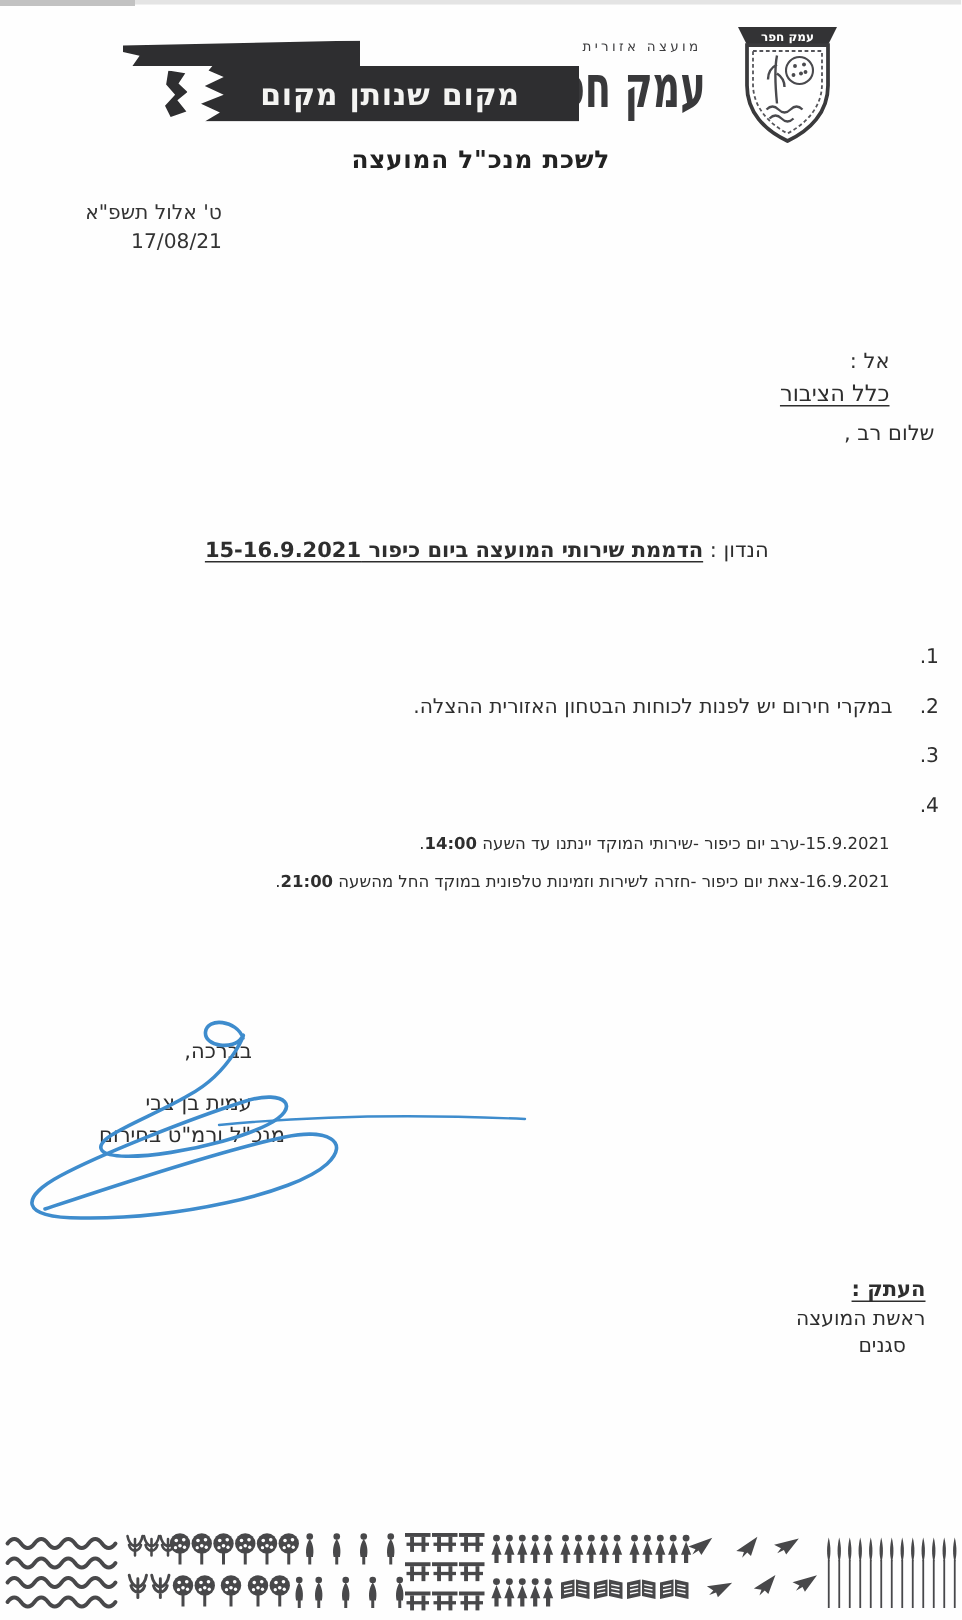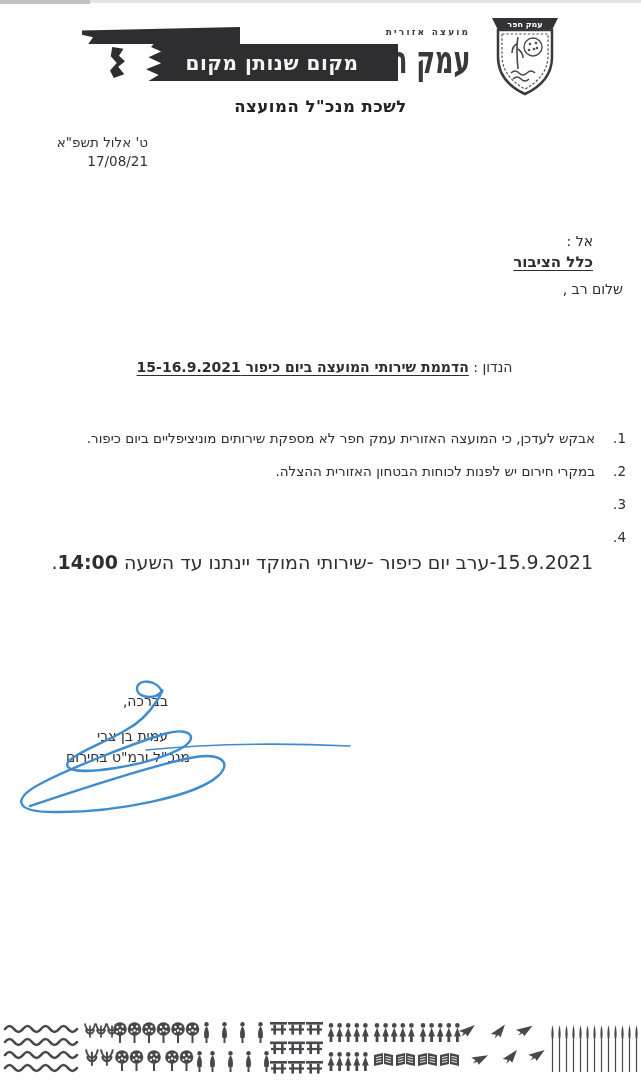--- a/index.html
+++ b/index.html
@@ -7,53 +7,53 @@
   .page{
     position:relative;width:641px;height:1080px;background:#fefefe;overflow:hidden;
     font-family:"DejaVu Sans",sans-serif;direction:rtl;color:#2e2e2e;
   }
   
   .scan-a{position:absolute;top:0;left:0;width:90px;height:4px;background:#8f8f8f;opacity:.55;}
   .scan-b{position:absolute;top:0;left:90px;right:0;height:3px;background:#c9c9c9;opacity:.5;}
 
   
   .brand-small{position:absolute;left:378px;top:27px;width:100px;text-align:center;
-    font-size:9px;font-weight:bold;letter-spacing:2.2px;color:#3c3c3e;white-space:nowrap;}
+    font-size:9px;font-weight:normal;letter-spacing:2.2px;color:#3c3c3e;white-space:nowrap;}
   .brand-big{position:absolute;left:378px;top:40px;width:100px;text-align:center;
     font-size:30px;font-weight:bold;color:#39393b;line-height:1;
     transform:scale(.85,1.3);transform-origin:50% 0;white-space:nowrap;}
-  .ribbon{position:absolute;left:146px;top:44px;width:252px;height:37px;background:#2e2e30;
+  .ribbon{position:absolute;left:134px;top:44px;width:252px;height:37px;background:#2e2e30;
     display:flex;align-items:center;justify-content:center;
     clip-path:polygon(3% 0%,100% 0%,100% 100%,1% 100%,5% 84%,0% 68%,6% 52%,1% 36%,6% 20%,2% 8%);}
   .ribbon span{font-size:20px;font-weight:bold;color:#f4f4f2;letter-spacing:.5px;}
   .ribbon-sliver{position:absolute;left:82px;top:27px;width:158px;height:17px;background:#2e2e30;
     clip-path:polygon(0 20%,100% 0,100% 100%,4% 100%,7% 60%,0 45%);}
   .ribbon-frag{position:absolute;left:110px;top:47px;width:15px;height:31px;background:#2e2e30;
     clip-path:polygon(15% 0%,90% 6%,60% 28%,100% 46%,55% 64%,95% 88%,25% 100%,0% 76%,45% 52%,5% 30%);}
   .emblem{position:absolute;left:486px;top:17px;width:78px;height:80px;}
   .office-title{position:absolute;left:0;right:0;top:97px;text-align:center;
     font-size:16.5px;font-weight:bold;color:#222;letter-spacing:.5px;}
 
   
   .date-block{position:absolute;left:38px;top:133px;width:110px;text-align:right;
     font-size:13.5px;line-height:19px;color:#333;}
   .recipient{position:absolute;right:48px;top:189px;text-align:right;line-height:21px;margin-top:42px;}
   .recipient .to{font-size:14px;}
-  .recipient .who{font-size:15px;font-weight:bold;}
+  .recipient .who{font-size:15px;font-weight:normal;}
   .greeting{position:absolute;right:18px;top:281px;font-size:14px;}
   .subject{position:absolute;right:22px;left:30px;top:359px;font-size:14px;text-align:center;}
   .u{text-decoration:underline;text-underline-offset:3px;text-decoration-thickness:1px;}
   .b{font-weight:bold;}
 
   
   .list{position:absolute;right:15px;left:28px;top:429px;font-size:13.5px;}
   .li{display:flex;gap:13px;line-height:19px;margin-bottom:14px;}
   .li .num{width:18px;flex:0 0 auto;text-align:right;}
   .schedule{position:absolute;right:48px;left:28px;top:550px;text-align:right;
-    font-size:19px;line-height:25px;}
+    font-size:11px;line-height:25px;}
 
   
   .sig-block{position:absolute;right:451px;width:170px;top:692px;text-align:right;font-size:14px;line-height:19px;}
   .sig-block .closing{margin-bottom:16px;margin-right:-22px;padding-right:0;}
   .sig-block .name{margin-bottom:2px;}
   .sig-block .closing,.sig-block .name{margin-left:0;padding-left:0;margin-right:0;padding-right:22px;}
   .sig-svg{position:absolute;left:6px;top:668px;width:360px;height:150px;pointer-events:none;}
 
   
   .copy-block{position:absolute;right:24px;top:851px;text-align:right;font-size:13.5px;line-height:18.5px;}
@@ -107,54 +107,61 @@
 
   <div class="greeting">שלום רב ,</div>
 
   <div class="subject">
     <span>הנדון : </span><span class="b u">הדממת שירותי המועצה ביום כיפור 15-16.9.2021</span>
   </div>
 
   <div class="list">
     <div class="li">
       <span class="num">1.</span>
-      <span class="txt">אבקש לעדכן, כי המועצה האזורית עמק חפר לא מספקת שירותים מוניציפליים ביום כיפור.</span>
     </div>
     <div class="li">
       <span class="num">2.</span>
       <span class="txt">במקרי חירום יש לפנות לכוחות הבטחון האזורית ההצלה.</span>
     </div>
     <div class="li">
       <span class="num">3.</span>
     </div>
     <div class="li">
       <span class="num">4.</span>
     </div>
   </div>
 
   <div class="schedule">
     <div>
       <span>15.9.2021-ערב יום כיפור -שירותי המוקד יינתנו עד השעה </span><span class="b">14:00</span><span>.</span>
+    </div>
+    <div>
+      <span>16.9.2021-צאת יום כיפור -חזרה לשירות וזמינות טלפונית במוקד החל מהשעה </span><span class="b">21:00</span><span>.</span>
     </div>
   </div>
 
   <div class="sig-block">
     <div class="closing">בברכה,</div>
     <div class="name">עמית בן צבי</div>
     <div class="title">מנכ"ל ורמ"ט בחירום</div>
   </div>
 
   <svg class="sig-svg" viewBox="0 0 360 150">
     <path d="M156,24 C152,12 132,10 131,20 C130,30 150,32 155,24 C160,14 150,46 120,62
              C95,77 55,90 62,99 C70,109 140,98 172,82 C196,70 184,58 158,66
              C120,78 60,102 34,116 C8,130 6,144 48,144 C110,145 190,128 212,108
              C228,93 212,84 184,90 C140,99 60,126 24,138" fill="none" stroke="#3e8ccd" stroke-width="2.4" stroke-linecap="round" stroke-linejoin="round"></path>
     <path d="M140,82 C220,74 300,76 344,78" fill="none" stroke="#3e8ccd" stroke-width="1.6" stroke-linecap="round"></path>
   </svg>
 
+  <div class="copy-block">
+    <div class="lbl b u">העתק :</div>
+    <div>ראשת המועצה</div>
+    <div class="indent">סגנים</div>
+  </div>
 
   <svg class="footer" viewBox="0 0 641 58">
     <defs>
       <path id="wv" d="M0,0 q4.5,-6 9,0 t9,0 t9,0 t9,0 t9,0 t9,0 t9,0 t9,0" fill="none" stroke="#48484a" stroke-width="2.6" stroke-linecap="round"></path>
       <g id="sp">
         <path d="M6,14 L6,3 M6,8 C3,7 1.5,4 1,1 M6,8 C9,7 10.5,4 11,1 M6,11 C4,10.5 2.5,9 2,7 M6,11 C8,10.5 9.5,9 10,7" fill="none" stroke="#48484a" stroke-width="1.7" stroke-linecap="round"></path>
       </g>
       <g id="tr">
         <circle cx="7" cy="7" r="6.8" fill="#48484a"></circle>
         <rect x="6" y="13" width="2" height="8" fill="#48484a"></rect>

